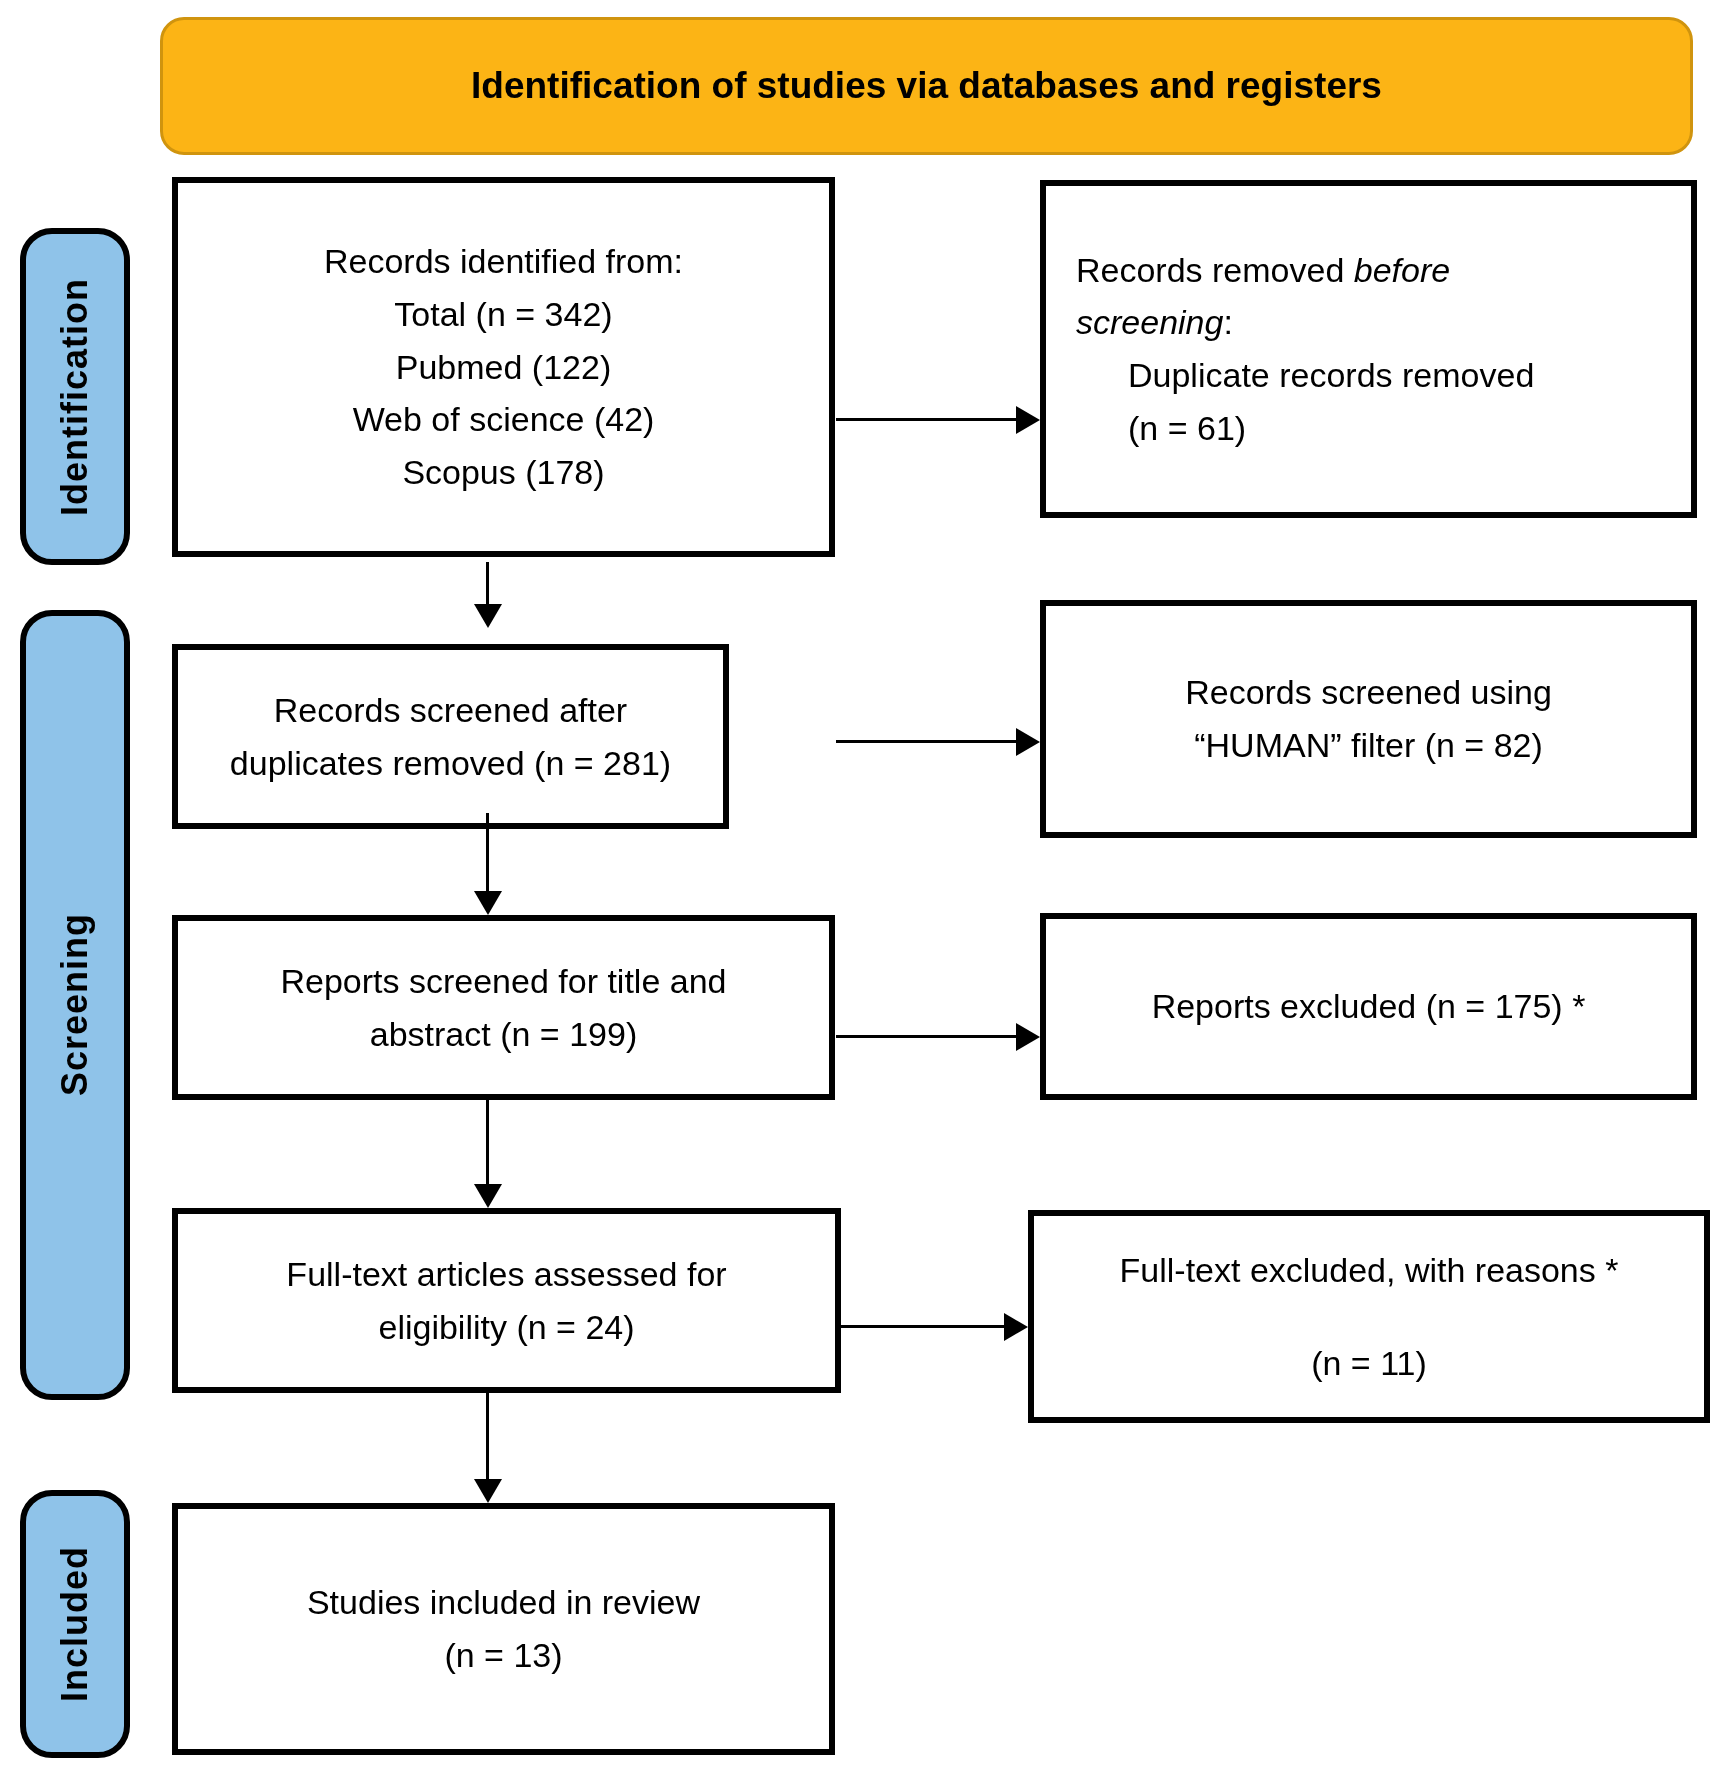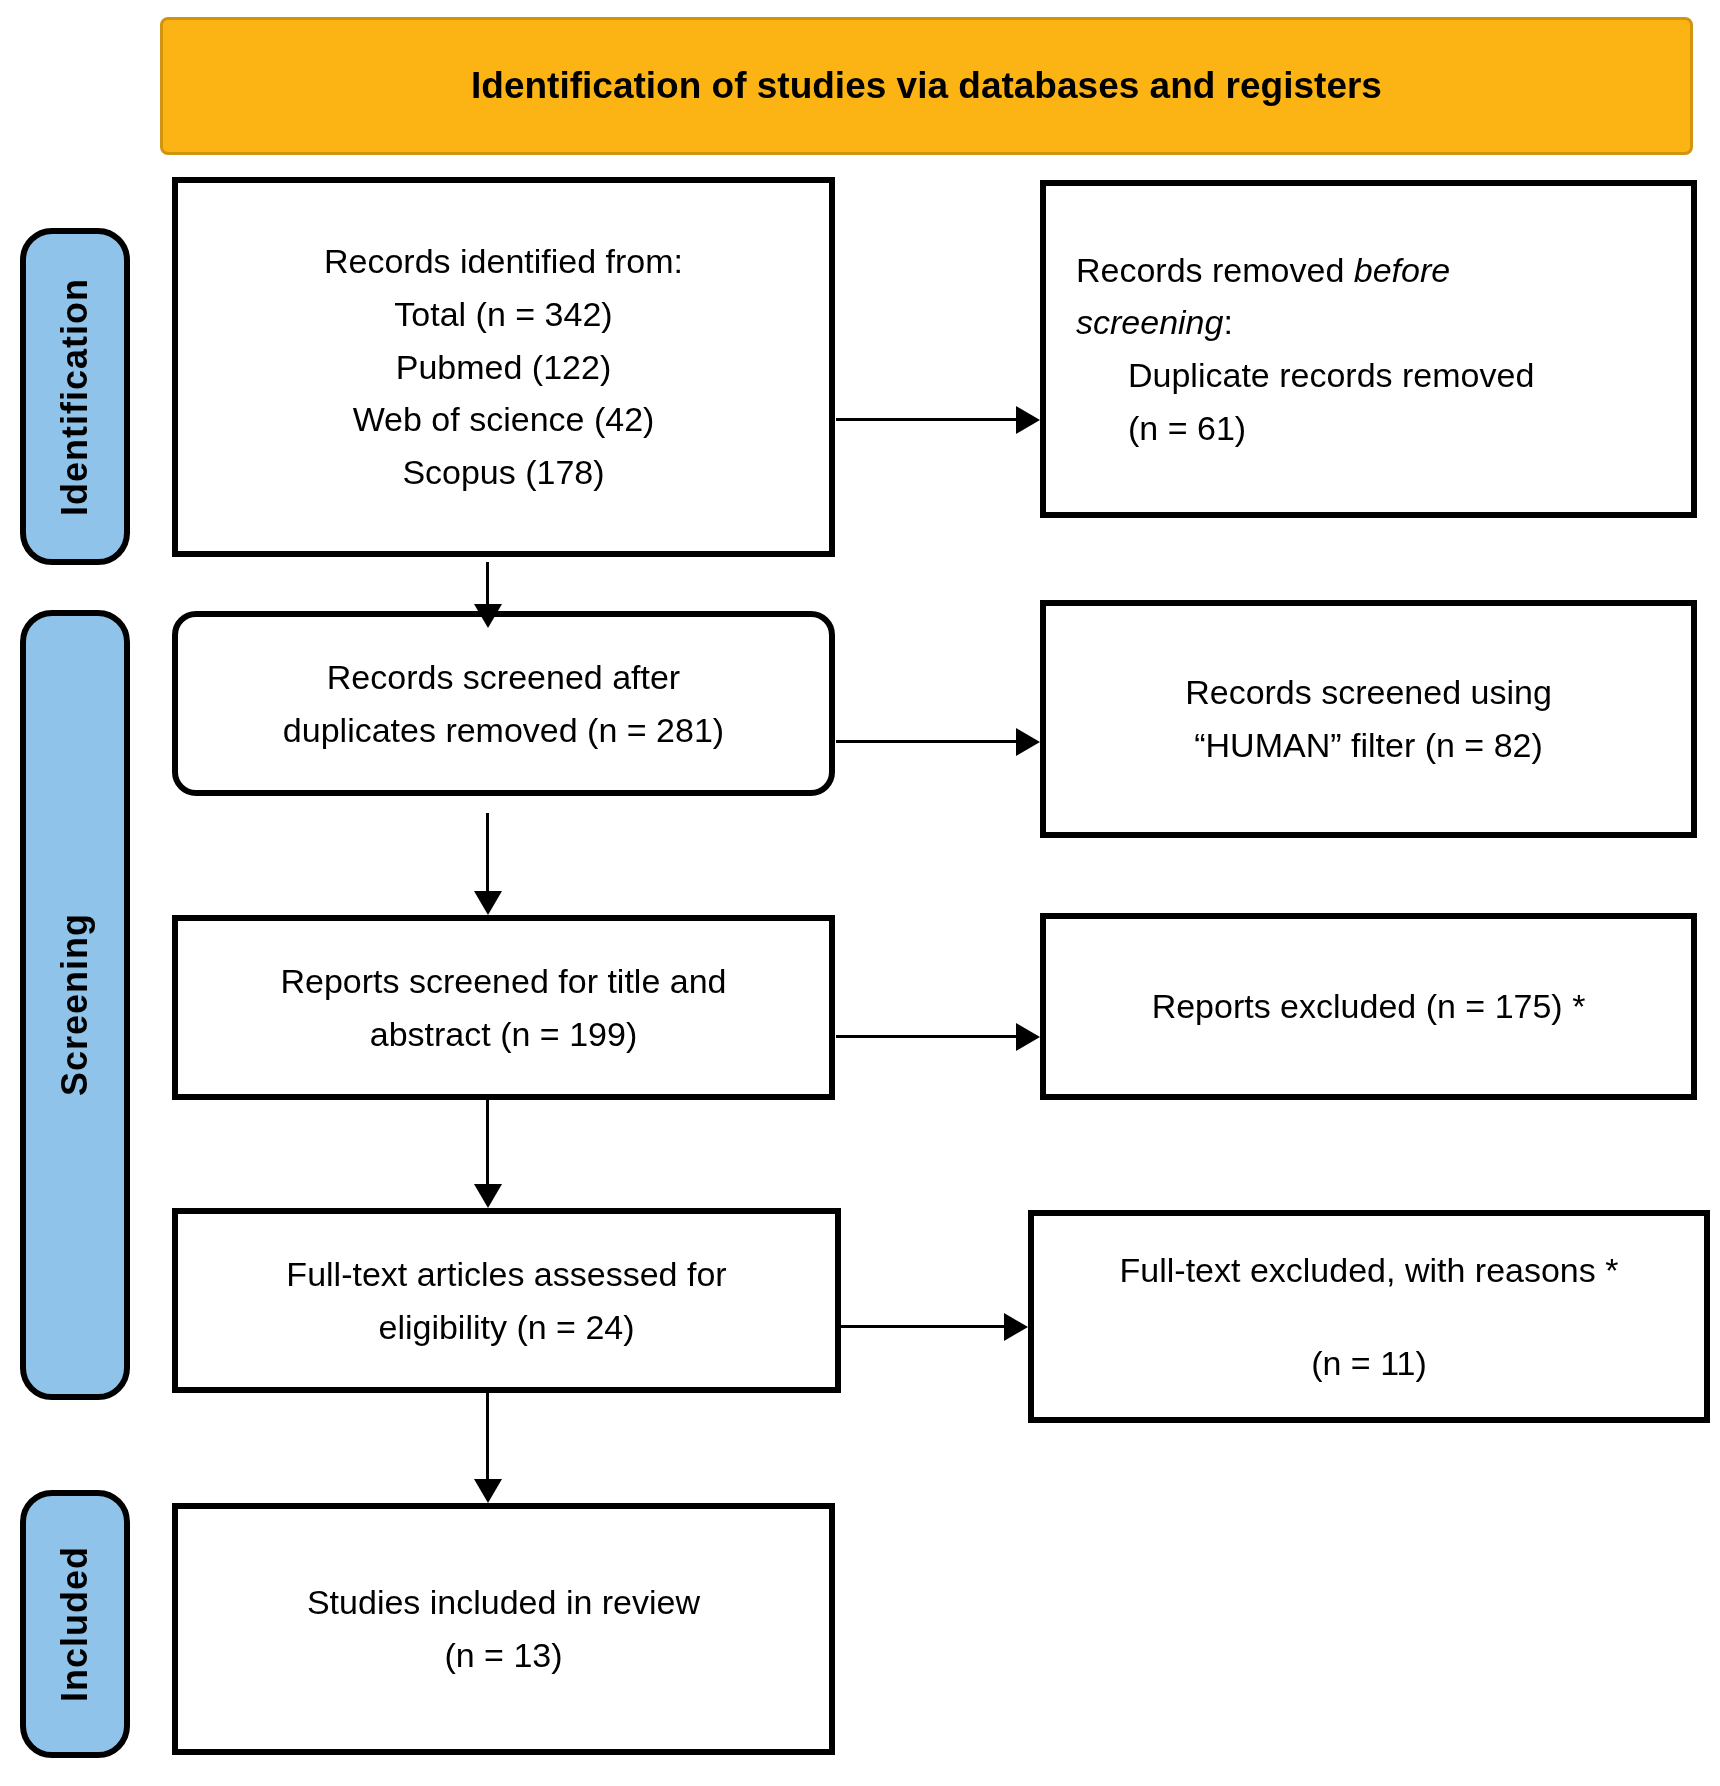--- a/index.html
+++ b/index.html
@@ -10,21 +10,21 @@
     background: #ffffff;
     font-family: "Liberation Sans", sans-serif;
     color: #000000;
   }
   .banner {
     position: absolute;
     left: 160px; top: 17px;
     width: 1533px; height: 138px;
     background: var(--banner-bg, #FCB415);
     border: 3px solid var(--banner-border, #D0940E);
-    border-radius: 8px;
+    border-radius: 24px;
     box-sizing: border-box;
     display: flex; align-items: center; justify-content: center;
     font-size: 37px; font-weight: bold;
   }
   .stage {
     position: absolute;
     left: 20px; width: 110px;
     background: var(--stage-bg, #8FC3E9);
     border: 6px solid #000;
     border-radius: 32px;
@@ -46,21 +46,21 @@
     position: absolute;
     background: #fff;
     border: 6px solid #000;
     box-sizing: border-box;
     display: flex; flex-direction: column;
     justify-content: center;
     text-align: center;
     font-size: 34px; line-height: 1.55;
   }
   .box-identified      { left: 172px; top: 177px;  width: 663px; height: 380px; }
-  .box-screened        { left: 172px; top: 611px;  width: 663px; height: 185px; border-radius: 24px; }
+  .box-screened        { left: 172px; top: 644px;  width: 557px; height: 185px; }
   .box-title-abstract  { left: 172px; top: 915px;  width: 663px; height: 185px; }
   .box-fulltext        { left: 172px; top: 1208px; width: 669px; height: 185px; }
   .box-included        { left: 172px; top: 1503px; width: 663px; height: 252px; }
 
   .rbox-removed-before   { left: 1040px; top: 180px;  width: 657px; height: 338px;
                            align-items: flex-start; text-align: left; padding-left: 30px; padding-right: 20px; }
   .rbox-human-filter     { left: 1040px; top: 600px;  width: 657px; height: 238px; }
   .rbox-reports-excluded { left: 1040px; top: 913px;  width: 657px; height: 187px; }
   .rbox-fulltext-excluded{ left: 1028px; top: 1210px; width: 682px; height: 213px; gap: 40px; }
 

